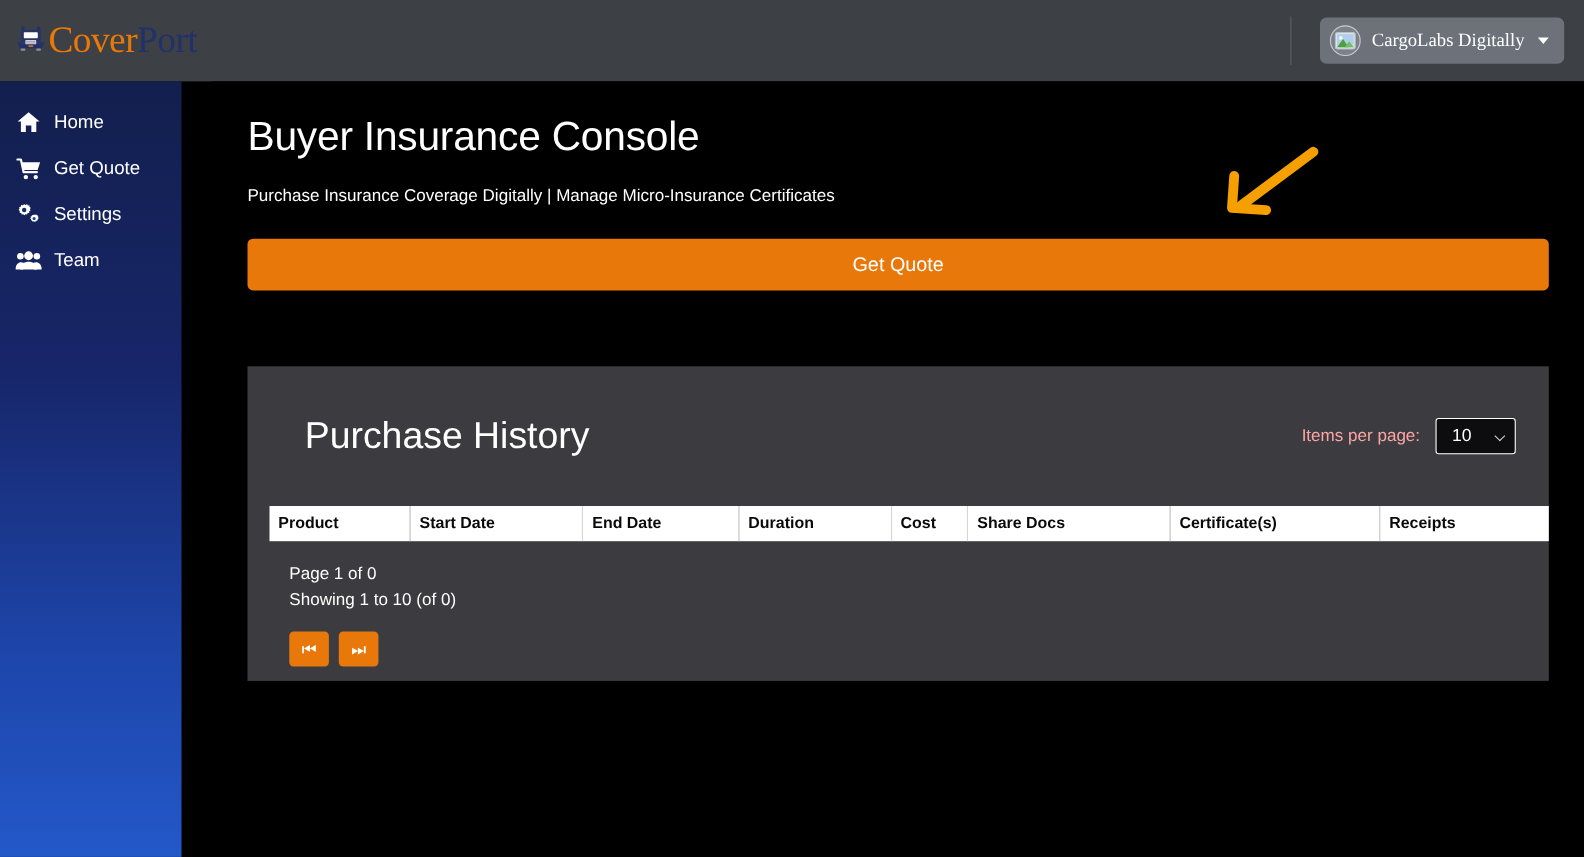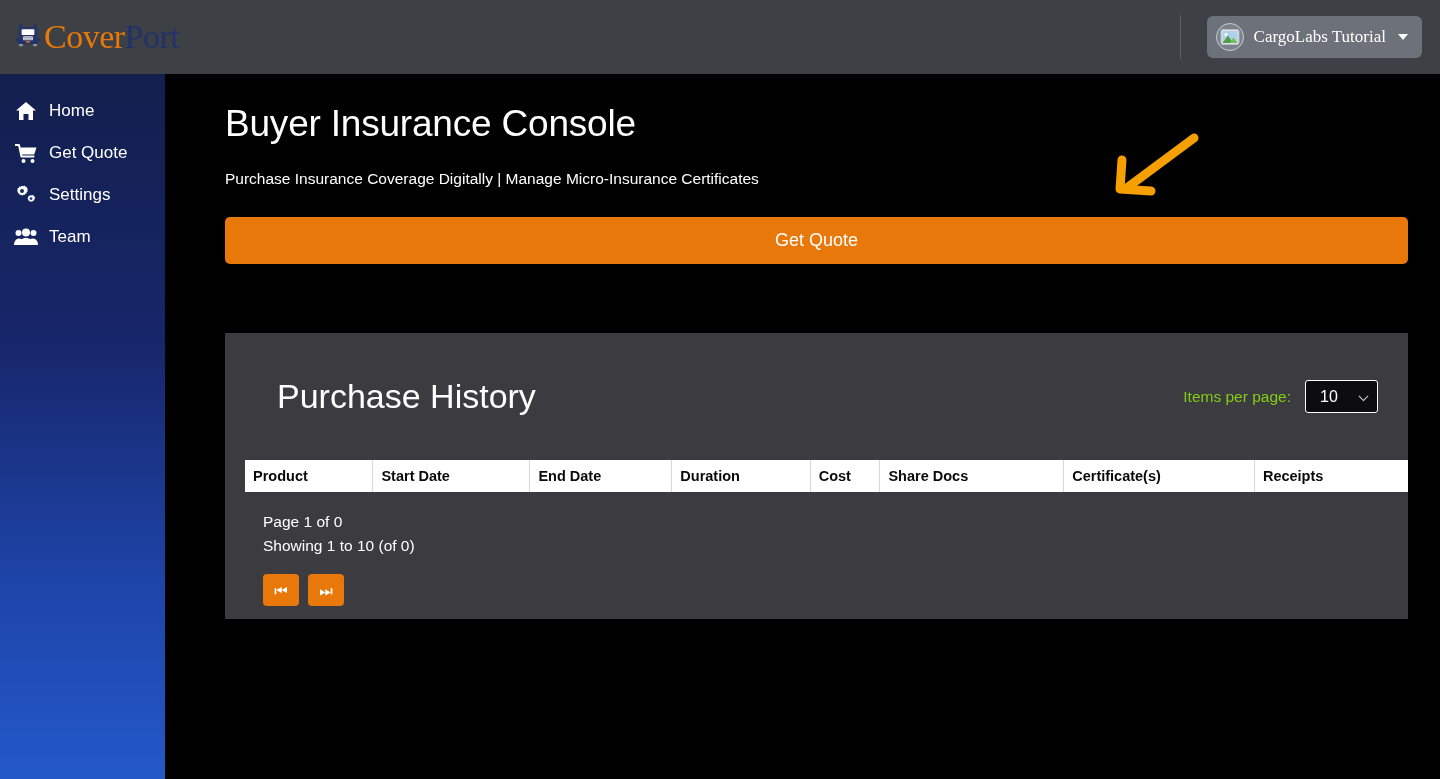--- a/index.html
+++ b/index.html
@@ -79,21 +79,21 @@
     background:#3c3c40;
     padding-left:20px;
   }
   .panel-head {
     position:relative; height:127px;
     display:flex; align-items:center; justify-content:space-between;
     padding:0 30px 0 32px;
   }
   .panel-title { color:#fff; font-size:34px; font-weight:400; }
   .ipp-wrap { display:flex; align-items:center; gap:14px; }
-  .ipp-label { color:#84cc16; font-size:15.5px; }
+  .ipp-label { color:#fca5a5; font-size:15.5px; }
   .ipp-select {
     appearance:none; -webkit-appearance:none;
     background:#0d0d0f; color:#fff;
     border:1.5px solid #ffffff; border-radius:3px;
     font-size:16px; font-family:"Liberation Sans", sans-serif;
     padding:7px 30px 7px 14px; cursor:pointer;
   }
   .ipp-box { position:relative; display:inline-flex; align-items:flex-start; }
   .ipp-chev {
     position:absolute; right:11px; top:50%; transform:translateY(-60%) rotate(45deg);
@@ -155,21 +155,21 @@
       <div class="user-chip">
         <span class="avatar">
           <svg width="20" height="18" viewBox="0 0 20 18" xmlns="http://www.w3.org/2000/svg">
             <rect x="1" y="1.5" width="18" height="15" rx="2" fill="#dfe3e8" stroke="#b9bec6" stroke-width="1"></rect>
             <rect x="2.5" y="3" width="15" height="12" fill="#aed0ea"></rect>
             <circle cx="6" cy="6.5" r="1.7" fill="#f2f4f7"></circle>
             <path d="M2.5 15 L8 7.5 L13 15 Z" fill="#4f9e45"></path>
             <path d="M9.5 15 L13.5 9.5 L17.5 15 Z" fill="#6fbf5c"></path>
           </svg>
         </span>
-        <span class="user-name">CargoLabs Tutorial</span>
+        <span class="user-name">CargoLabs Digitally</span>
         <span class="caret"></span>
       </div>
     </div>
   </div>
 
   <nav class="sidebar">
     <div class="nav-item">
       <span class="nav-ico">
         <svg width="22" height="20" viewBox="0 0 22 20" fill="#fff" xmlns="http://www.w3.org/2000/svg">
           <path d="M11 1 L21 9.5 H18 V19 H13.5 V13 H8.5 V19 H4 V9.5 H1 Z"></path>

